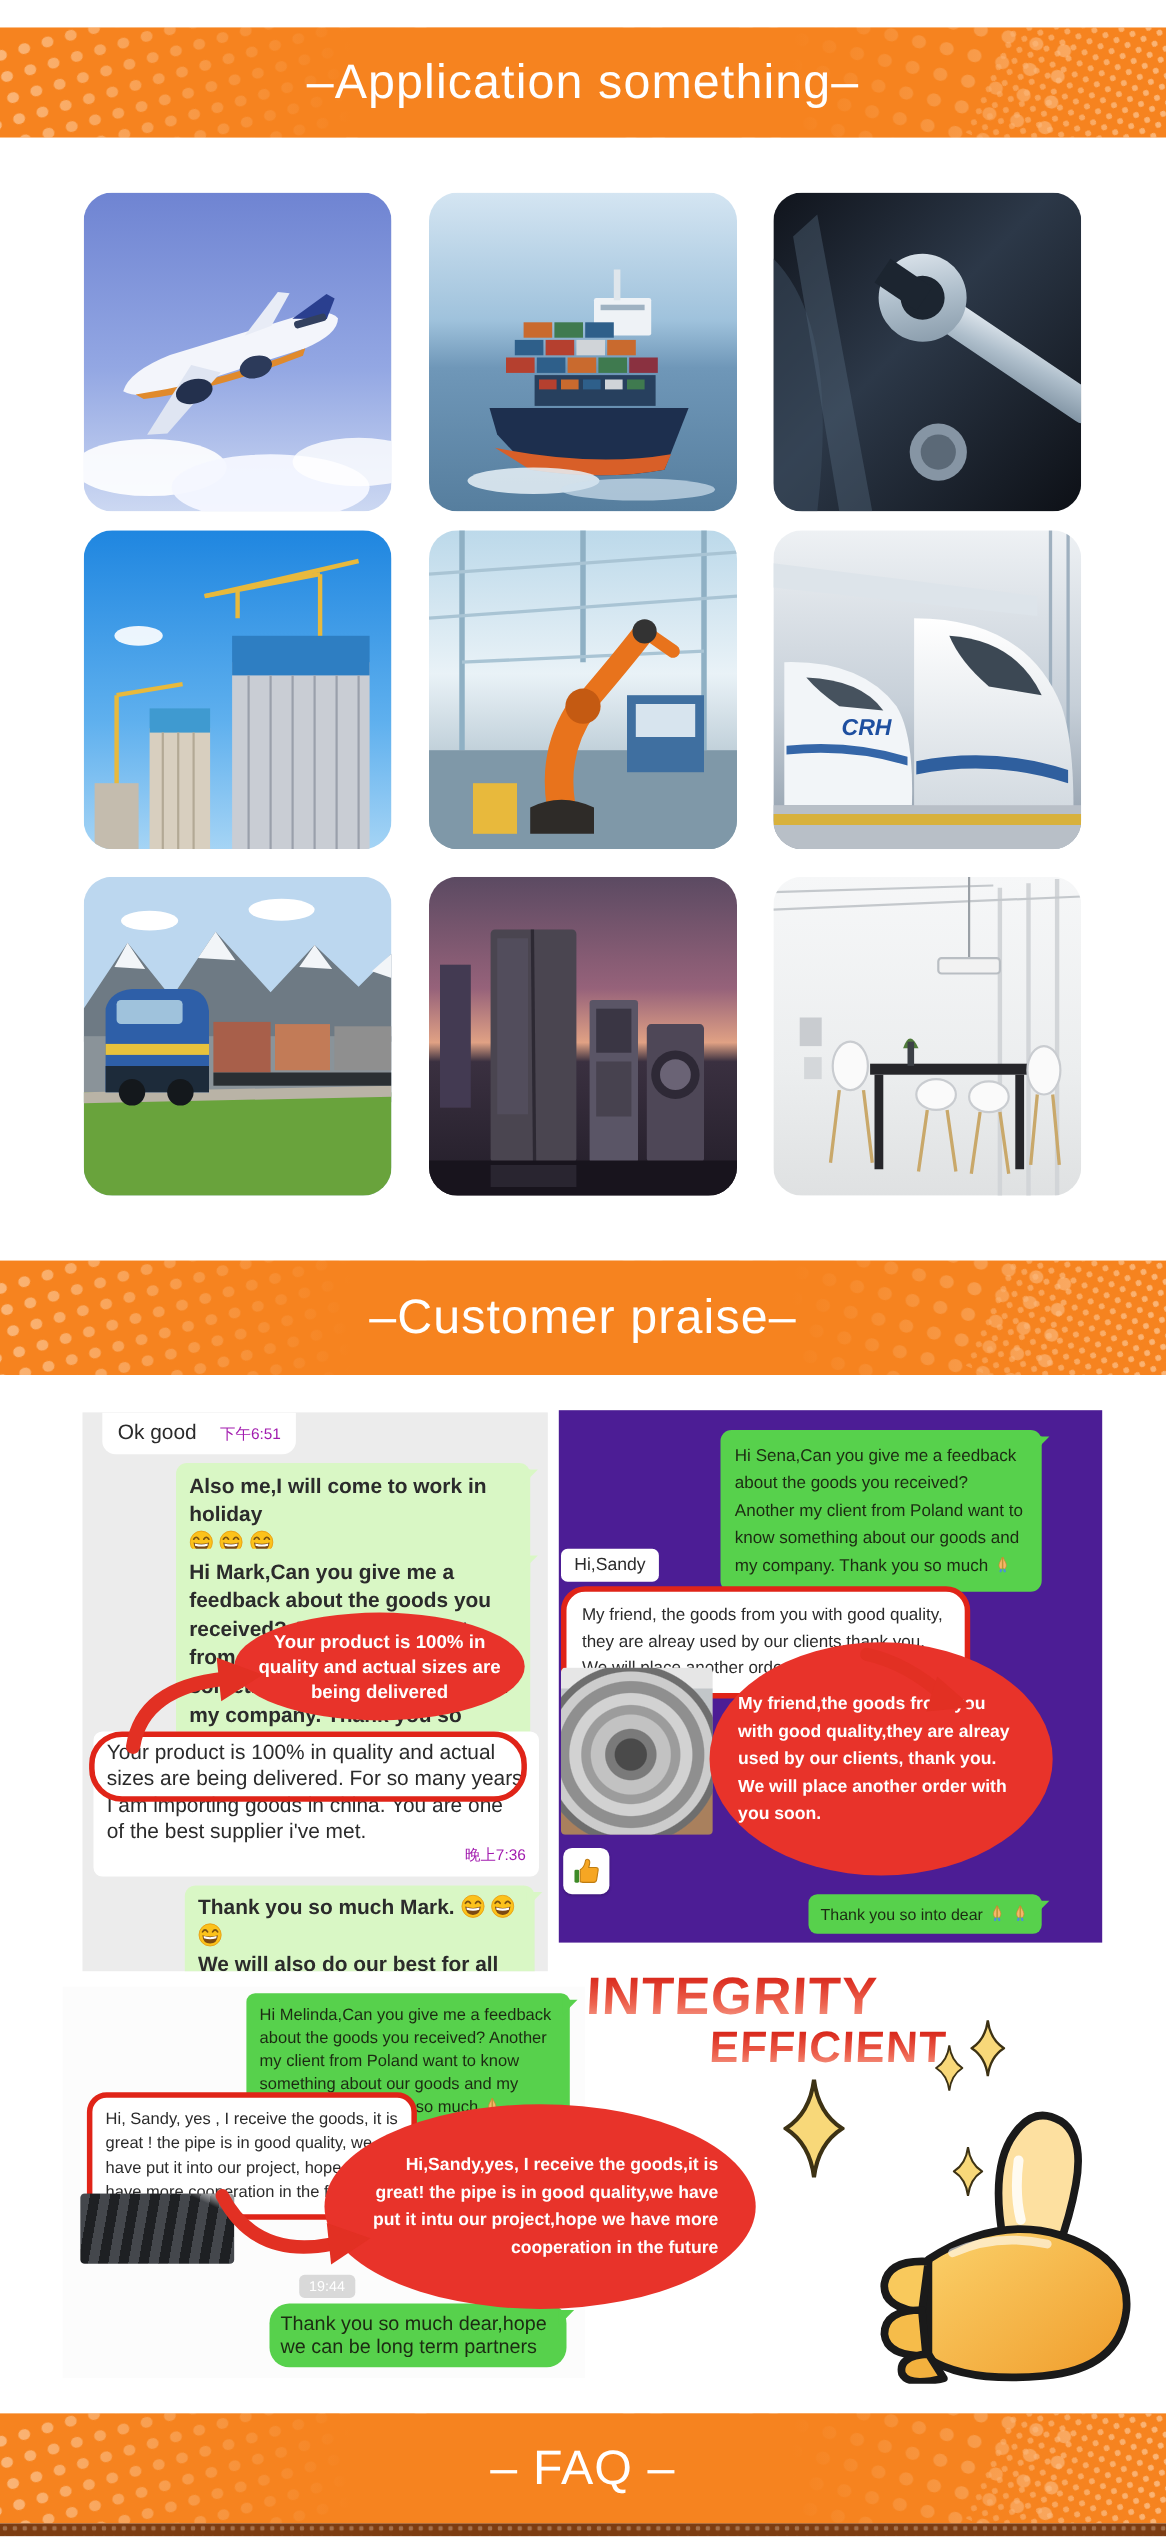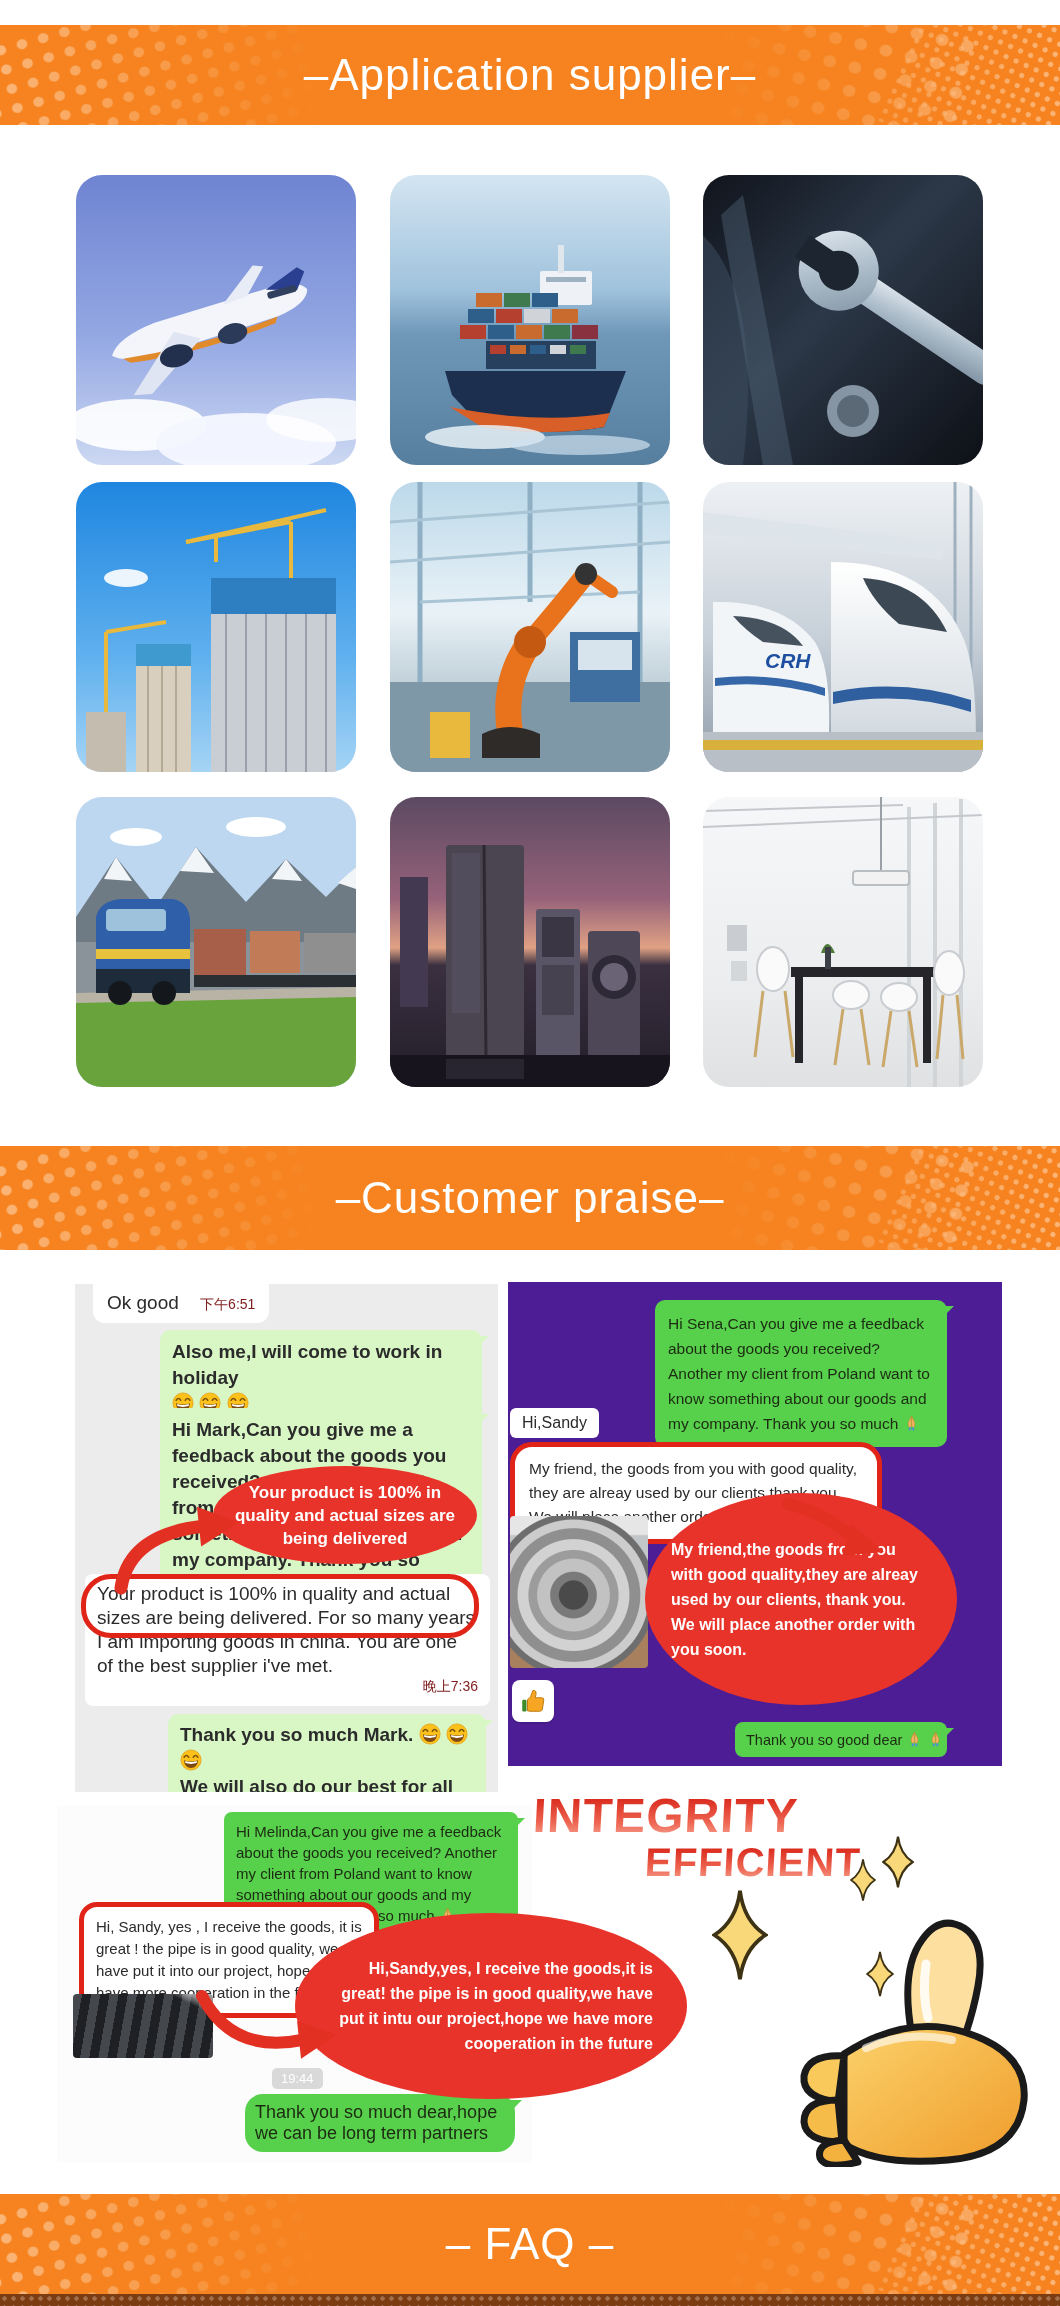--- a/index.html
+++ b/index.html
@@ -34,21 +34,21 @@
 
   .bub { position:absolute; border-radius:10px; color:#2b2b2b; }
   .white { background:#fff; }
   .pale  { background:#d9f7c5;font-weight:bold; }
   .bright{ background:#57d14c; color:#1c2b12; }
   .tail-r::after { content:""; position:absolute; right:-7px; top:6px; border:7px solid transparent; border-left-color:inherit; }
   .pale.tail-r::after  { border-left-color:#d9f7c5; border-top-color:#d9f7c5; }
   .bright.tail-r::after{ border-left-color:#57d14c; border-top-color:#57d14c; }
 
   .t1 { font-size:19px; line-height:26px; }
-  .time { color:#7f1d1d; font-size:14px; }
+  .time { color:#a21caf; font-size:14px; }
   .stamp { position:absolute; right:10px; bottom:5px; white-space:nowrap; }
   .checks { color:#45b8f0; font-size:15px; letter-spacing:-3px; margin-left:4px; }
   .emo { width:22px; height:22px; vertical-align:-4px; display:inline-block; }
   .emo.sm { width:17px; height:17px; vertical-align:-3px; }
 
   .red-ellipse { position:absolute; background:#e8332a; border-radius:50%; color:#fff; font-weight:bold; display:flex; align-items:center; justify-content:center; text-align:center; z-index:6; }
   .red-outline { position:absolute; border:5px solid #e02418; border-radius:30px; z-index:5; pointer-events:none; }
   .arr { position:absolute; z-index:7; }
 
   .coil { position:absolute; border-radius:4px;
@@ -99,21 +99,21 @@
   </defs>
 </svg>
 
 <div class="page">
 
   <div class="banner" id="banner-app">
     <div class="dots d1"></div>
     <div class="dots d2"></div>
     <div class="dots d3"></div>
     <div class="banner-fade"></div>
-    <div class="banner-title">–Application supplier–</div>
+    <div class="banner-title">–Application something–</div>
   </div>
 
   <div class="card r1 cA">
     <svg viewBox="0 0 280 290">
       <defs>
           <linearGradient id="skyg" x1="0" y1="0" x2="0" y2="1">
             <stop offset="0" stop-color="#6f84d2"></stop>
             <stop offset=".55" stop-color="#93a7e3"></stop>
             <stop offset="1" stop-color="#ccd8f2"></stop>
           </linearGradient>
@@ -481,21 +481,21 @@
     </svg>
     <div class="red-ellipse" style="left:137px; top:211px; width:312px; height:212px; font-size:16px; line-height:25px; padding:30px 26px; text-align:left;">
       <span>My friend,the goods from you with good quality,they are alreay used by our clients, thank you. We will place another order with you soon.</span>
     </div>
     <div class="sticker" style="left:4px; top:398px; width:42px; height:42px;">
       <svg width="30" height="30">
           <use href="#thumbsm"></use>
         </svg>
     </div>
     <div class="bub bright tail-r" style="right:55px; top:440px; width:212px; padding:9px 11px; font-size:14.5px; border-radius:8px; white-space:nowrap;">
-      <span>Thank you so good dear</span>
+      <span>Thank you so into dear</span>
       <svg class="emo sm">
           <use href="#pray"></use>
         </svg>
       <svg class="emo sm">
           <use href="#pray"></use>
         </svg>
     </div>
   </div>
 
   <div class="chat-card" id="chat3">

